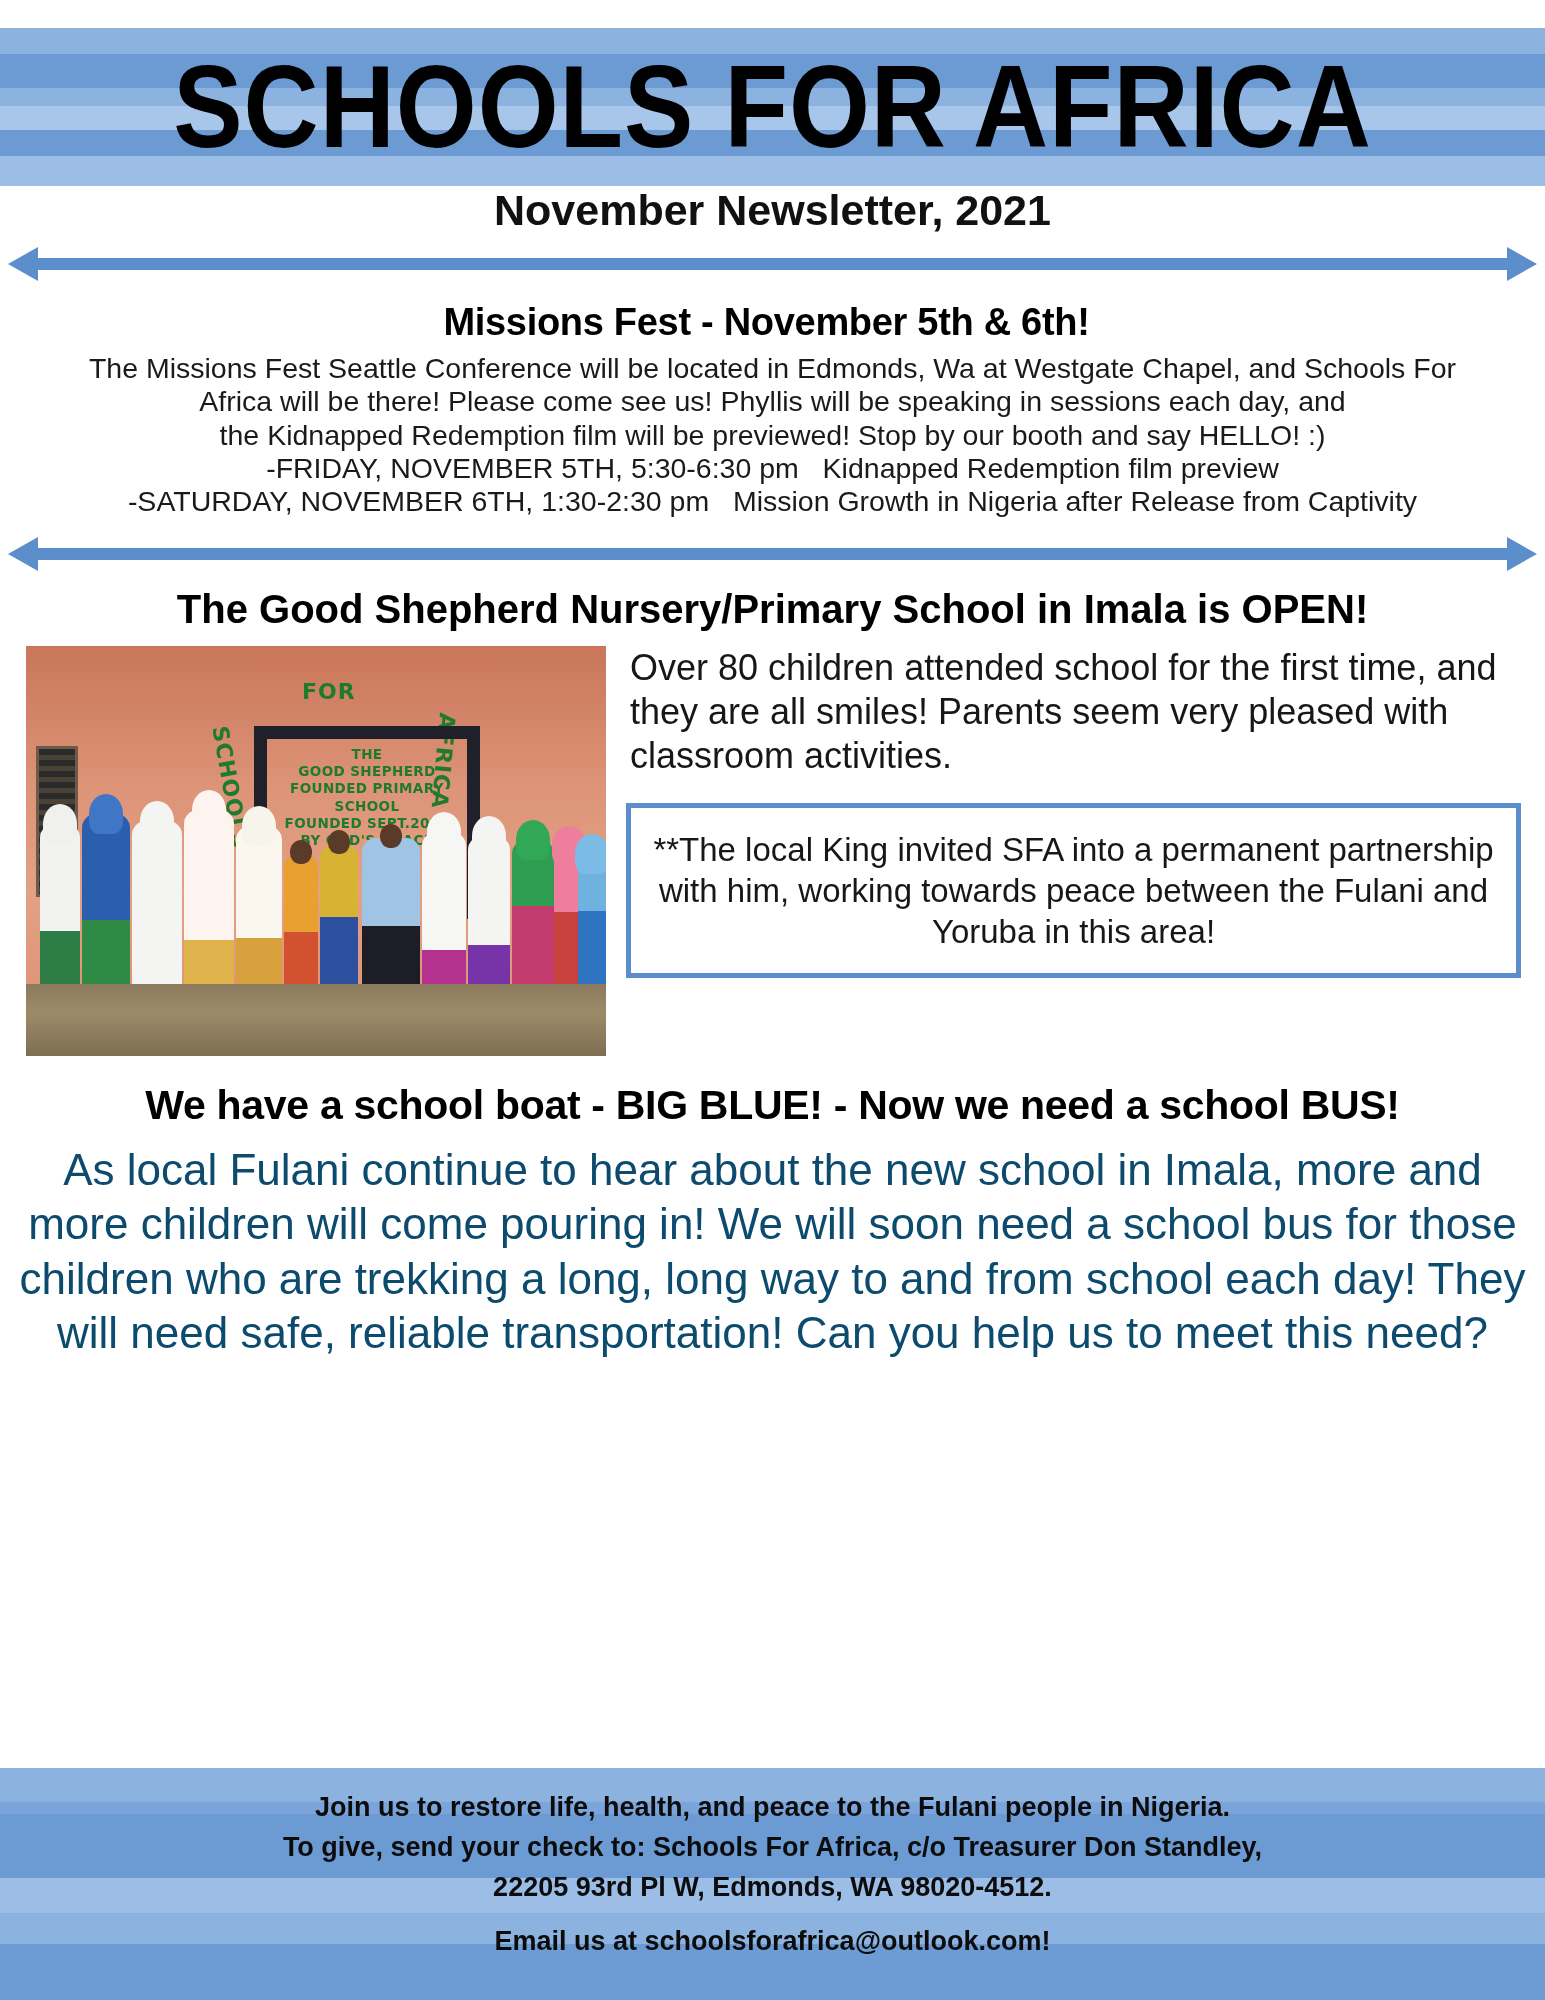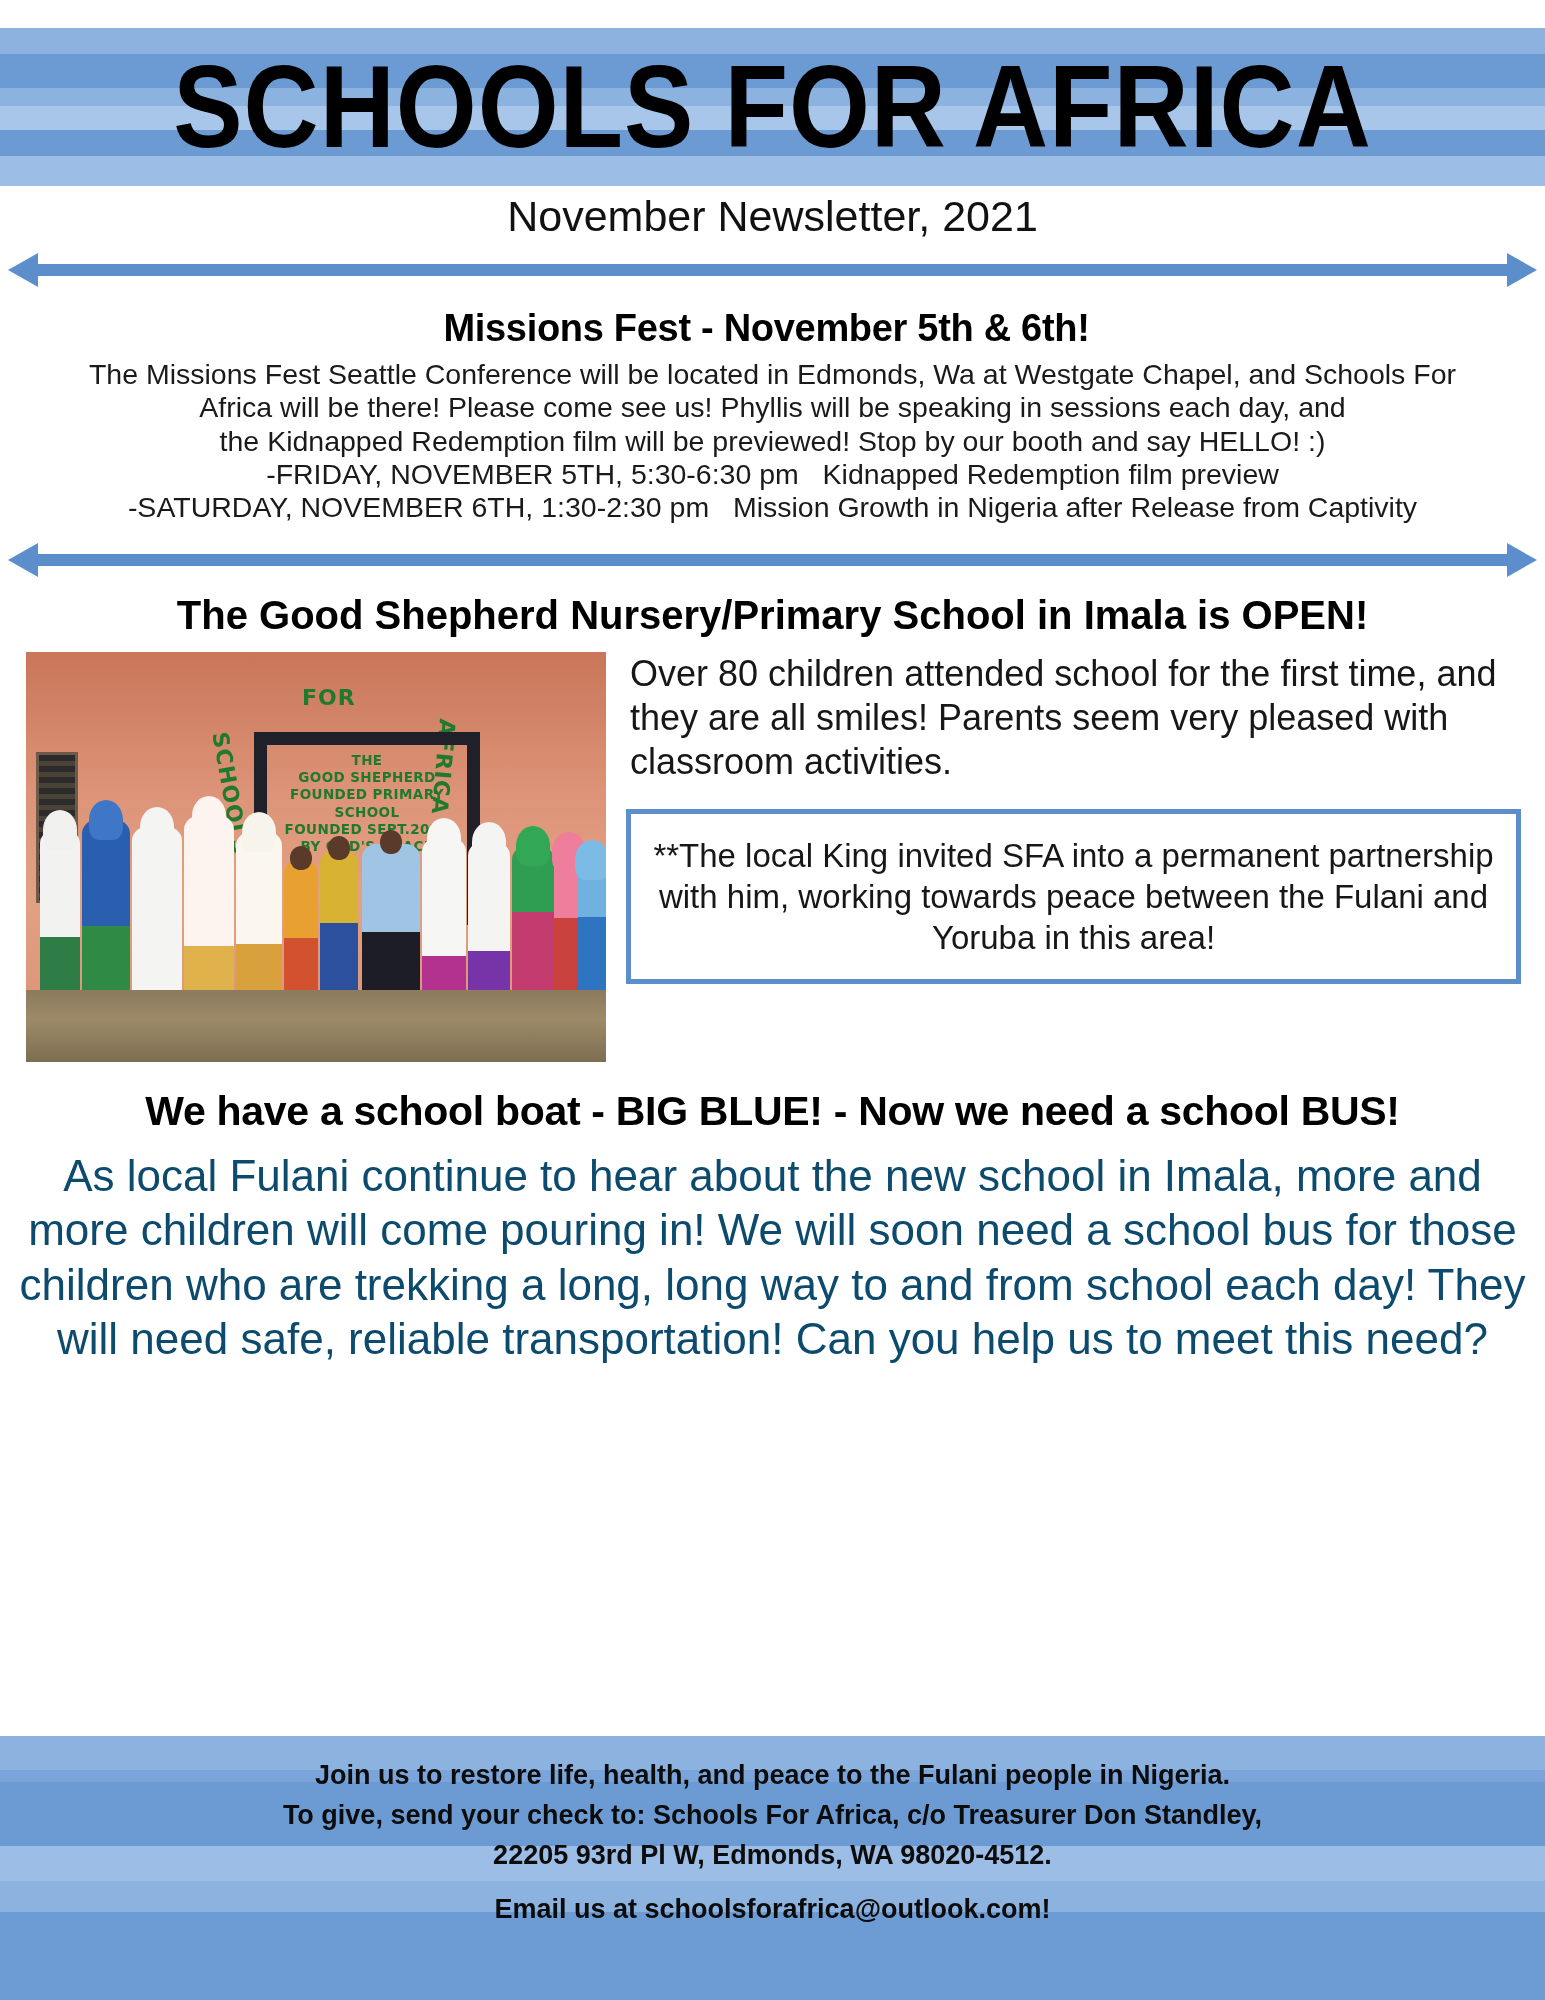--- a/index.html
+++ b/index.html
@@ -49,23 +49,23 @@
     line-height: 1;
     color: #000000;
     white-space: nowrap;
     transform: scaleX(1.0) scaleY(1.12);
   }
 
   
   .subtitle {
     text-align: center;
     font-size: 43px;
-    font-weight: normal;
+    font-weight: bold;
     color: #111111;
-    margin-top: 6px;
+    margin-top: 0;
     letter-spacing: 0px;
   }
 
   
   .divider {
     position: relative;
     height: 38px;
     margin: 10px 8px 0 8px;
   }
   .divider .bar {
@@ -249,21 +249,21 @@
     line-height: 1.24;
     color: #0c4a6e;
     margin-top: 14px;
     padding: 0 16px;
   }
 
   
   .footer {
     position: absolute;
     left: 0; right: 0; bottom: 0;
-    height: 264px;
+    height: 232px;
     overflow: hidden;
   }
   .footer .fstripes {
     position: absolute;
     inset: 0;
     background:
       linear-gradient(to bottom,
         #8cb2e0 0px,   #8cb2e0 34px,
         #7ba5da 34px,  #7ba5da 46px,
         #6c9bd4 46px,  #6c9bd4 110px,

